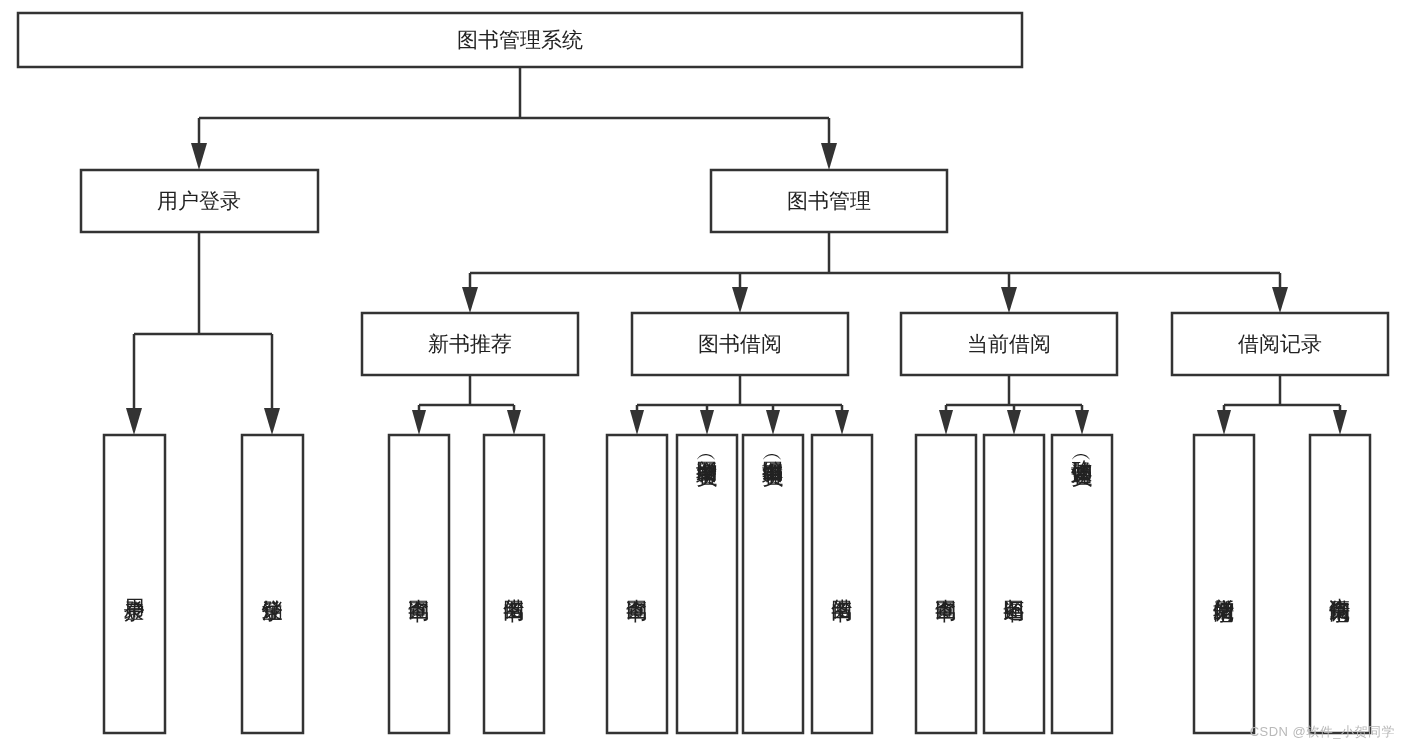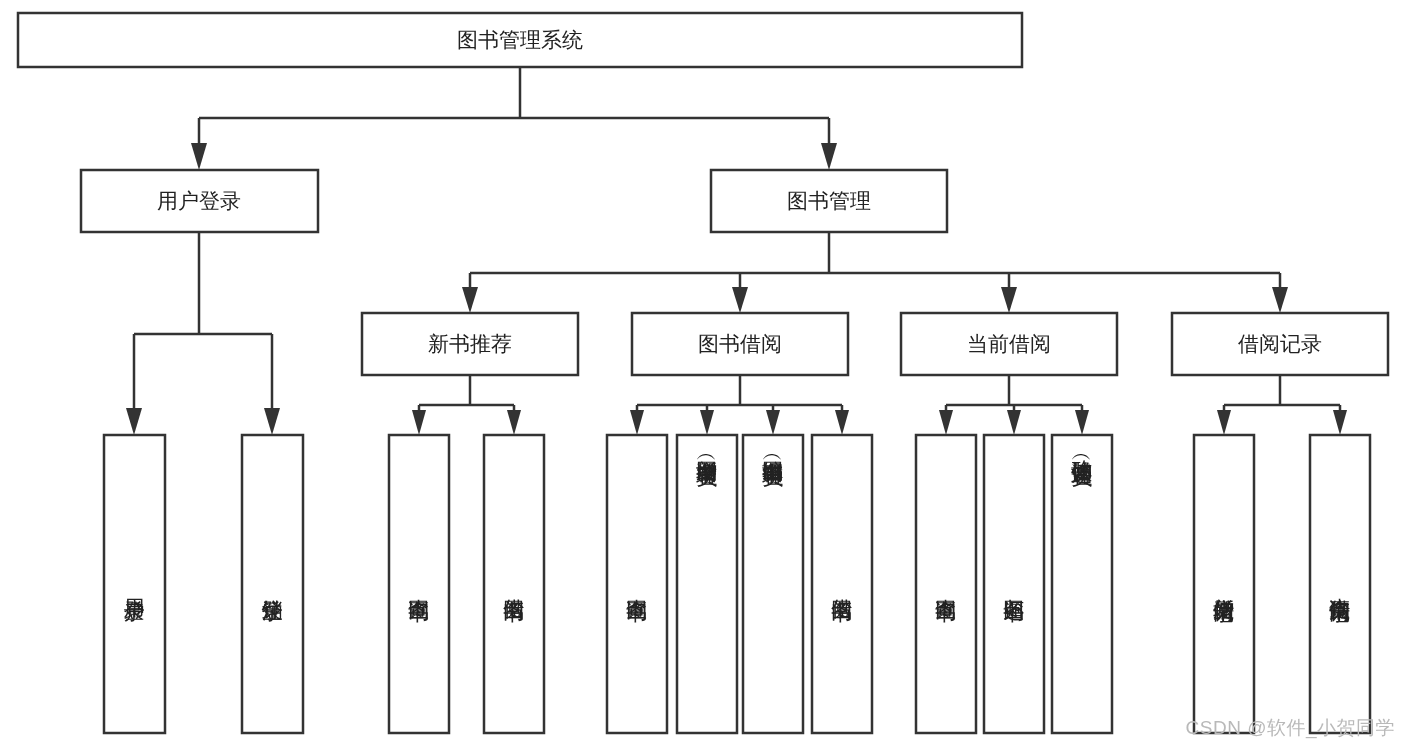--- a/index.html
+++ b/index.html
@@ -71,21 +71,21 @@
     color: #222222;
     letter-spacing: 1px;
     white-space: nowrap;
     text-align: center;
   }
   .watermark {
     position: absolute;
     right: 10px;
     bottom: 6px;
     font-family: "Liberation Sans", "DejaVu Sans", sans-serif;
-    font-size: 19px;
+    font-size: 13px;
     color: #b9b9b9;
     white-space: nowrap;
     letter-spacing: 0.5px;
   }
 </style>
 </head>
 <body>
 
 <div id="diagram-root">
 

